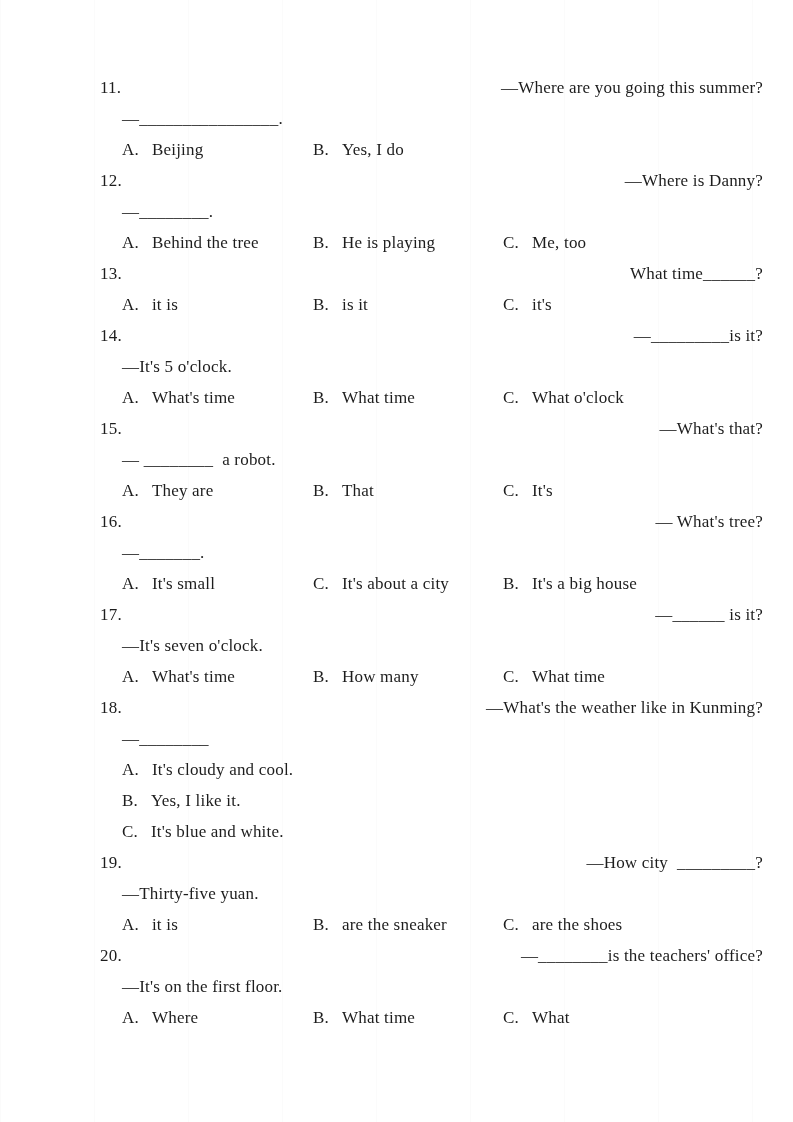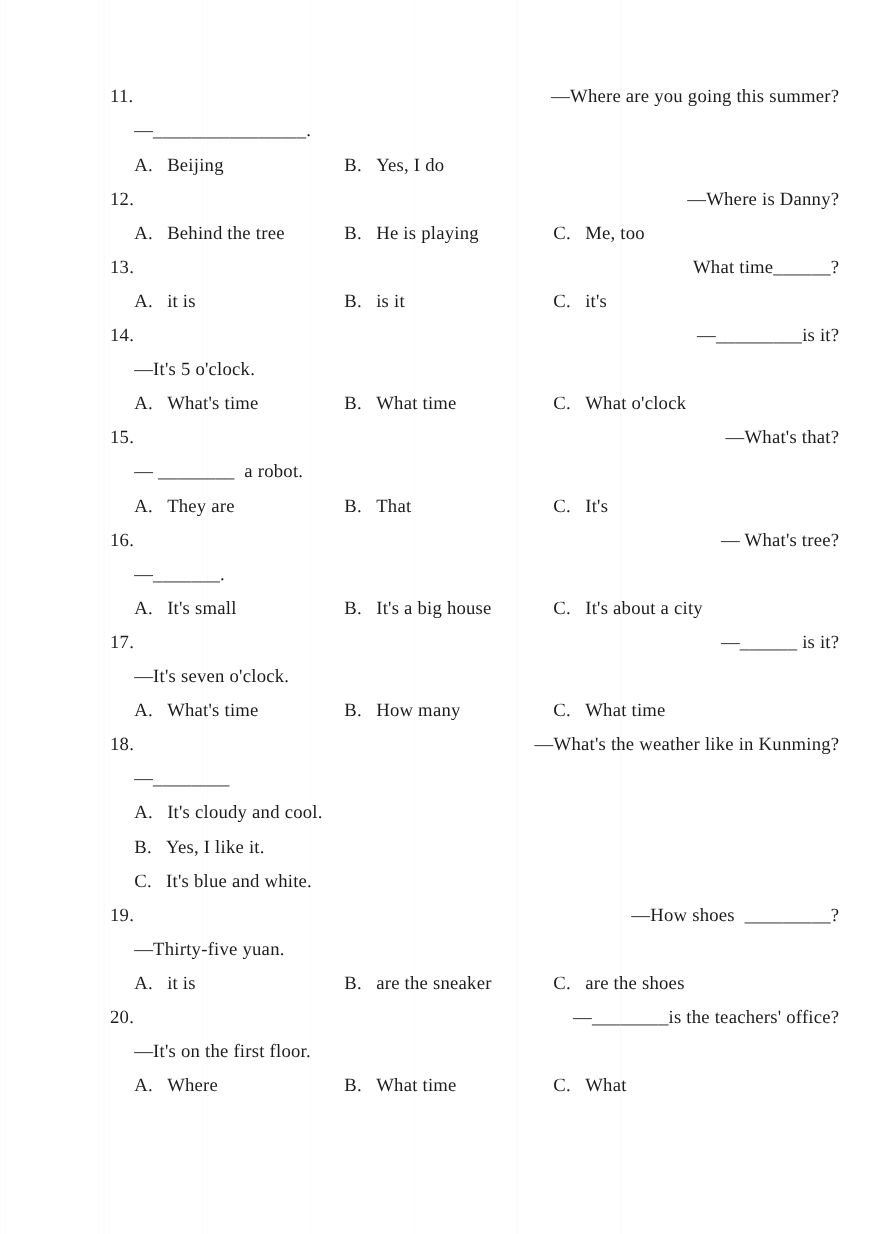--- a/index.html
+++ b/index.html
@@ -62,20 +62,21 @@
         <div class="options options-row">
           <span class="option"><span class="opt-label">A.</span><span class="opt-text">Beijing</span></span>
           <span class="option"><span class="opt-label">B.</span><span class="opt-text">Yes, I do</span></span>
         </div>
       </div>
       <div class="question">
     <div class="line first-line">
       <span class="q-num">12.</span>
       <span class="q-text">—Where is Danny?</span>
     </div>
+  <div class="line answer-line">—________.</div>
         <div class="options options-row">
           <span class="option"><span class="opt-label">A.</span><span class="opt-text">Behind the tree</span></span>
           <span class="option"><span class="opt-label">B.</span><span class="opt-text">He is playing</span></span>
           <span class="option"><span class="opt-label">C.</span><span class="opt-text">Me, too</span></span>
         </div>
       </div>
       <div class="question">
     <div class="line first-line">
       <span class="q-num">13.</span>
       <span class="q-text">What time______?</span>
@@ -111,22 +112,22 @@
         </div>
       </div>
       <div class="question">
     <div class="line first-line">
       <span class="q-num">16.</span>
       <span class="q-text">— What's tree?</span>
     </div>
   <div class="line answer-line">—_______.</div>
         <div class="options options-row">
           <span class="option"><span class="opt-label">A.</span><span class="opt-text">It's small</span></span>
+          <span class="option"><span class="opt-label">C.</span><span class="opt-text">It's about a city</span></span>
           <span class="option"><span class="opt-label">B.</span><span class="opt-text">It's a big house</span></span>
-          <span class="option"><span class="opt-label">C.</span><span class="opt-text">It's about a city</span></span>
         </div>
       </div>
       <div class="question">
     <div class="line first-line">
       <span class="q-num">17.</span>
       <span class="q-text">—______ is it?</span>
     </div>
   <div class="line answer-line">—It's seven o'clock.</div>
         <div class="options options-row">
           <span class="option"><span class="opt-label">A.</span><span class="opt-text">What's time</span></span>
@@ -142,21 +143,21 @@
   <div class="line answer-line">—________</div>
         <div class="options options-stacked">
           <span class="option"><span class="opt-label">A.</span><span class="opt-text">It's cloudy and cool.</span></span>
           <span class="option"><span class="opt-label">B.</span><span class="opt-text">Yes, I like it.</span></span>
           <span class="option"><span class="opt-label">C.</span><span class="opt-text">It's blue and white.</span></span>
         </div>
       </div>
       <div class="question">
     <div class="line first-line">
       <span class="q-num">19.</span>
-      <span class="q-text">—How shoes  _________?</span>
+      <span class="q-text">—How city  _________?</span>
     </div>
   <div class="line answer-line">—Thirty-five yuan.</div>
         <div class="options options-row">
           <span class="option"><span class="opt-label">A.</span><span class="opt-text">it is</span></span>
           <span class="option"><span class="opt-label">B.</span><span class="opt-text">are the sneaker</span></span>
           <span class="option"><span class="opt-label">C.</span><span class="opt-text">are the shoes</span></span>
         </div>
       </div>
       <div class="question">
     <div class="line first-line">

